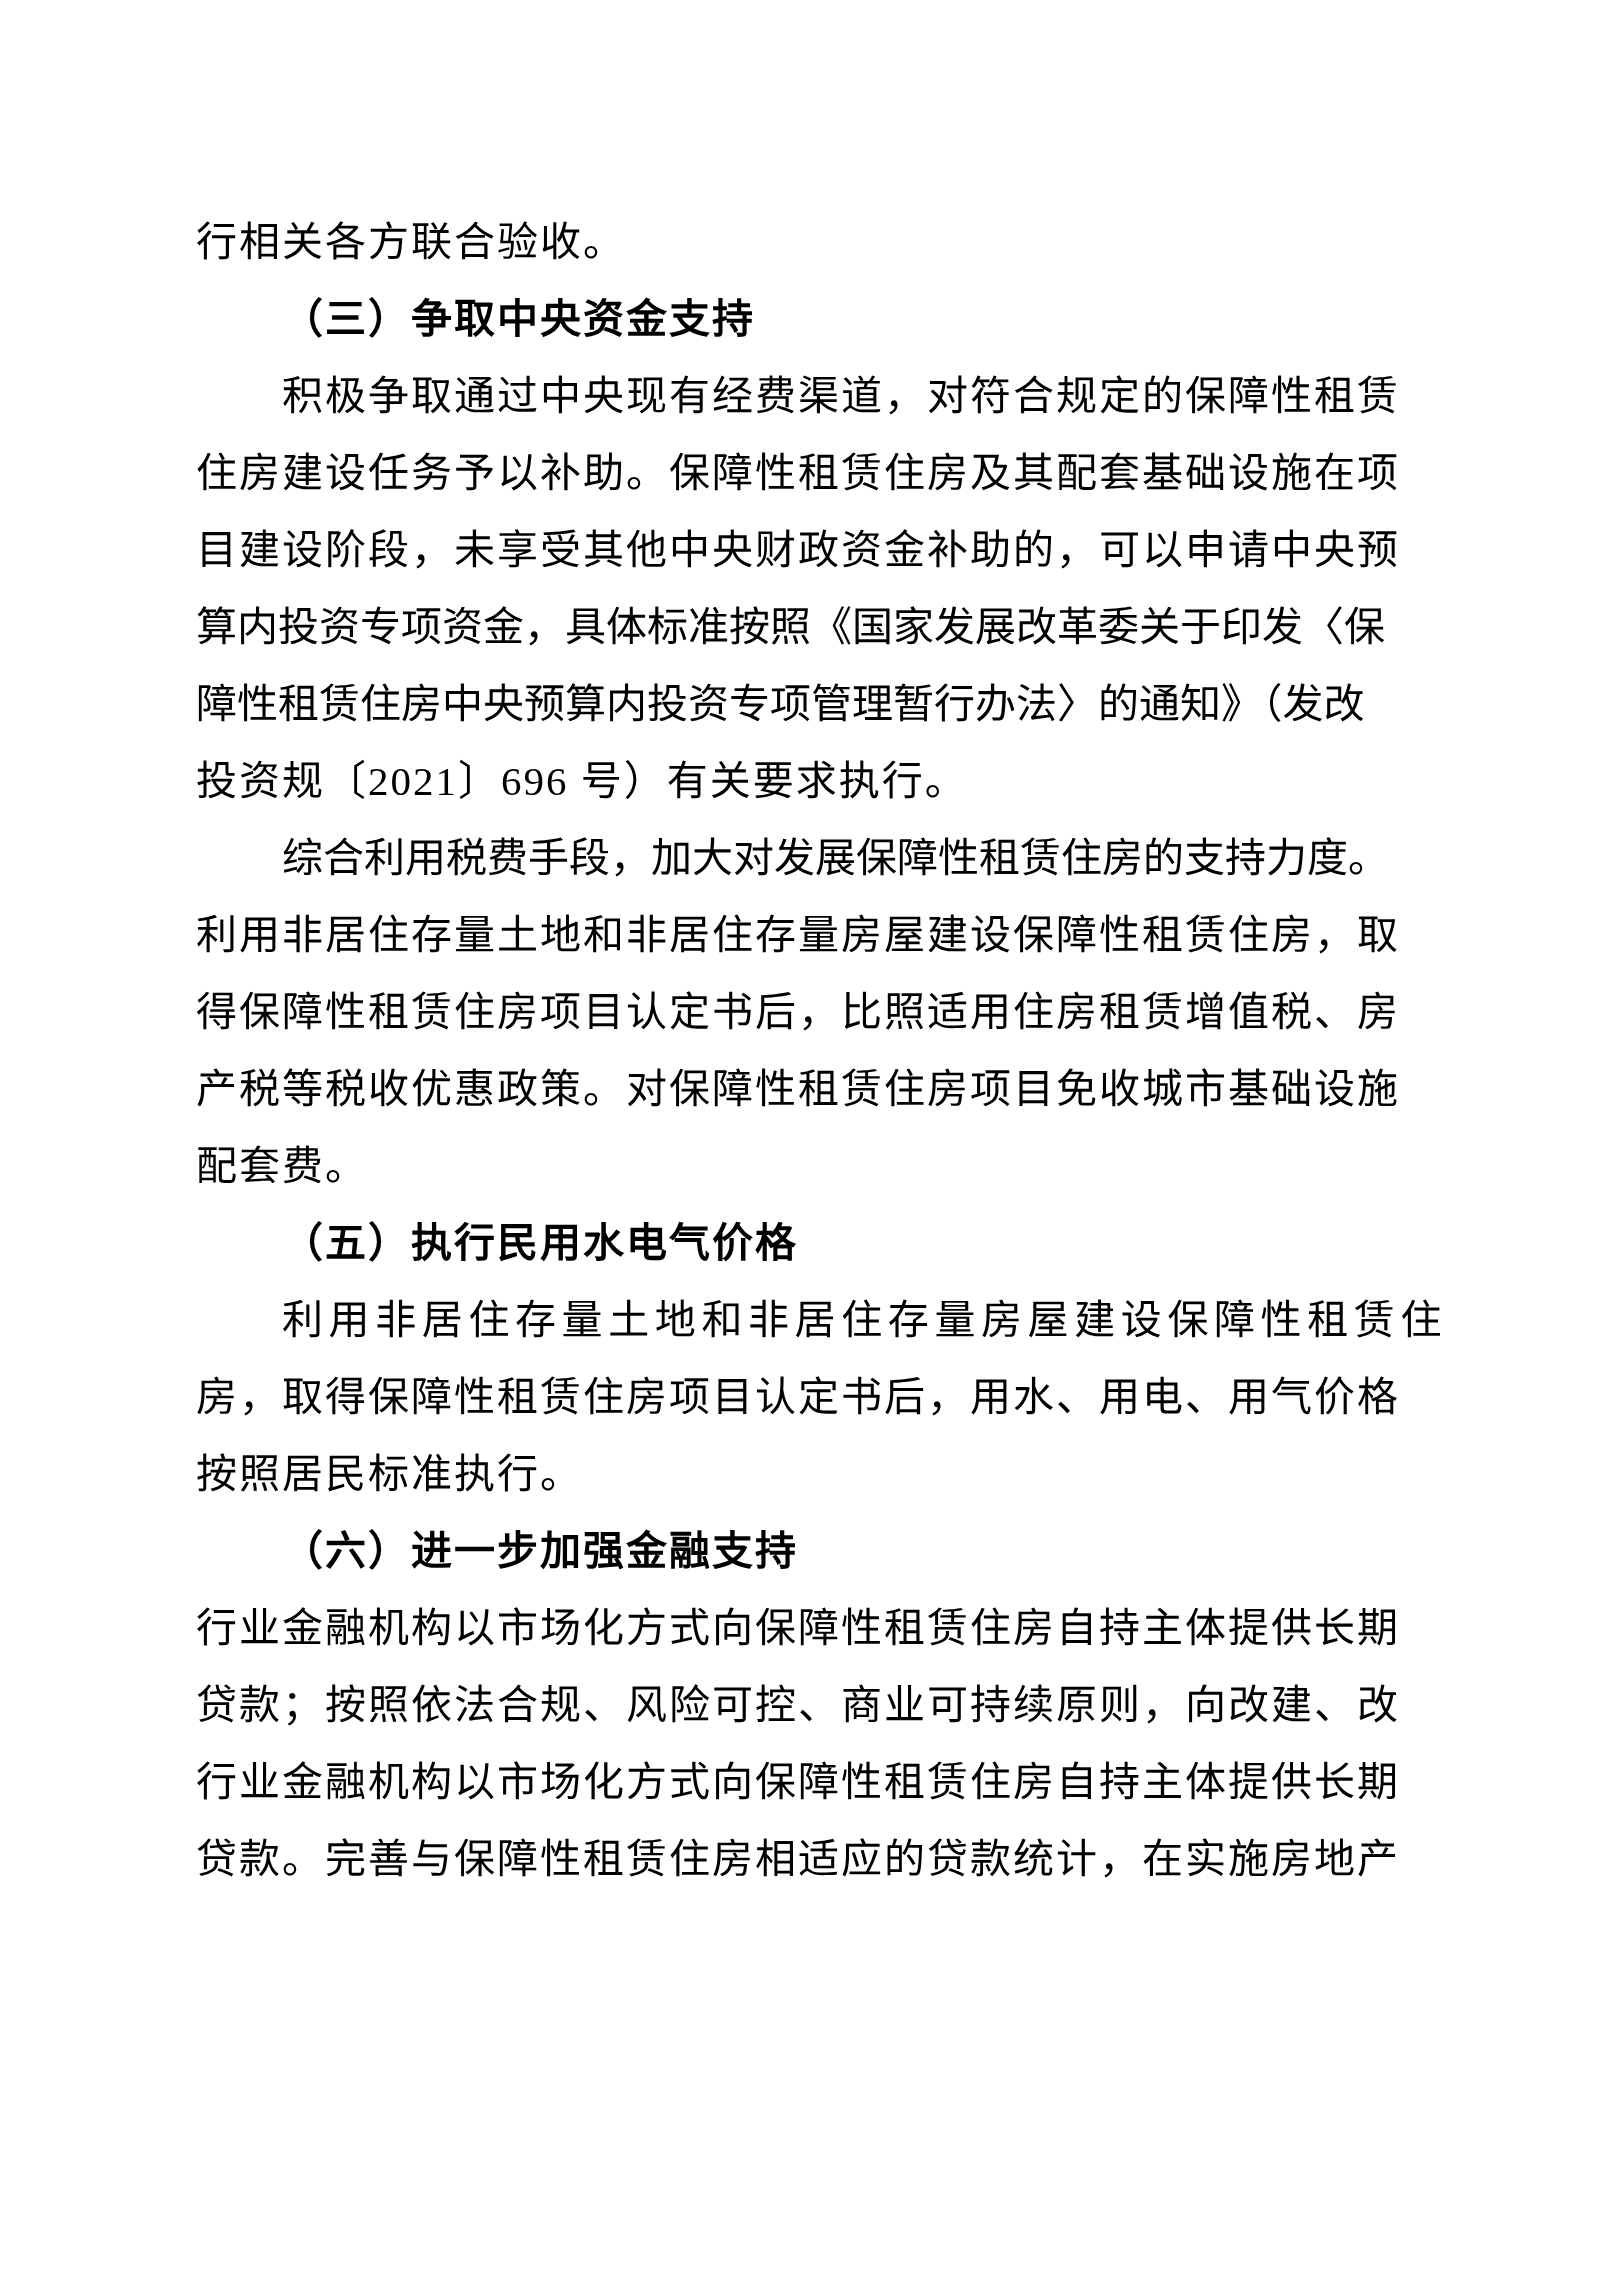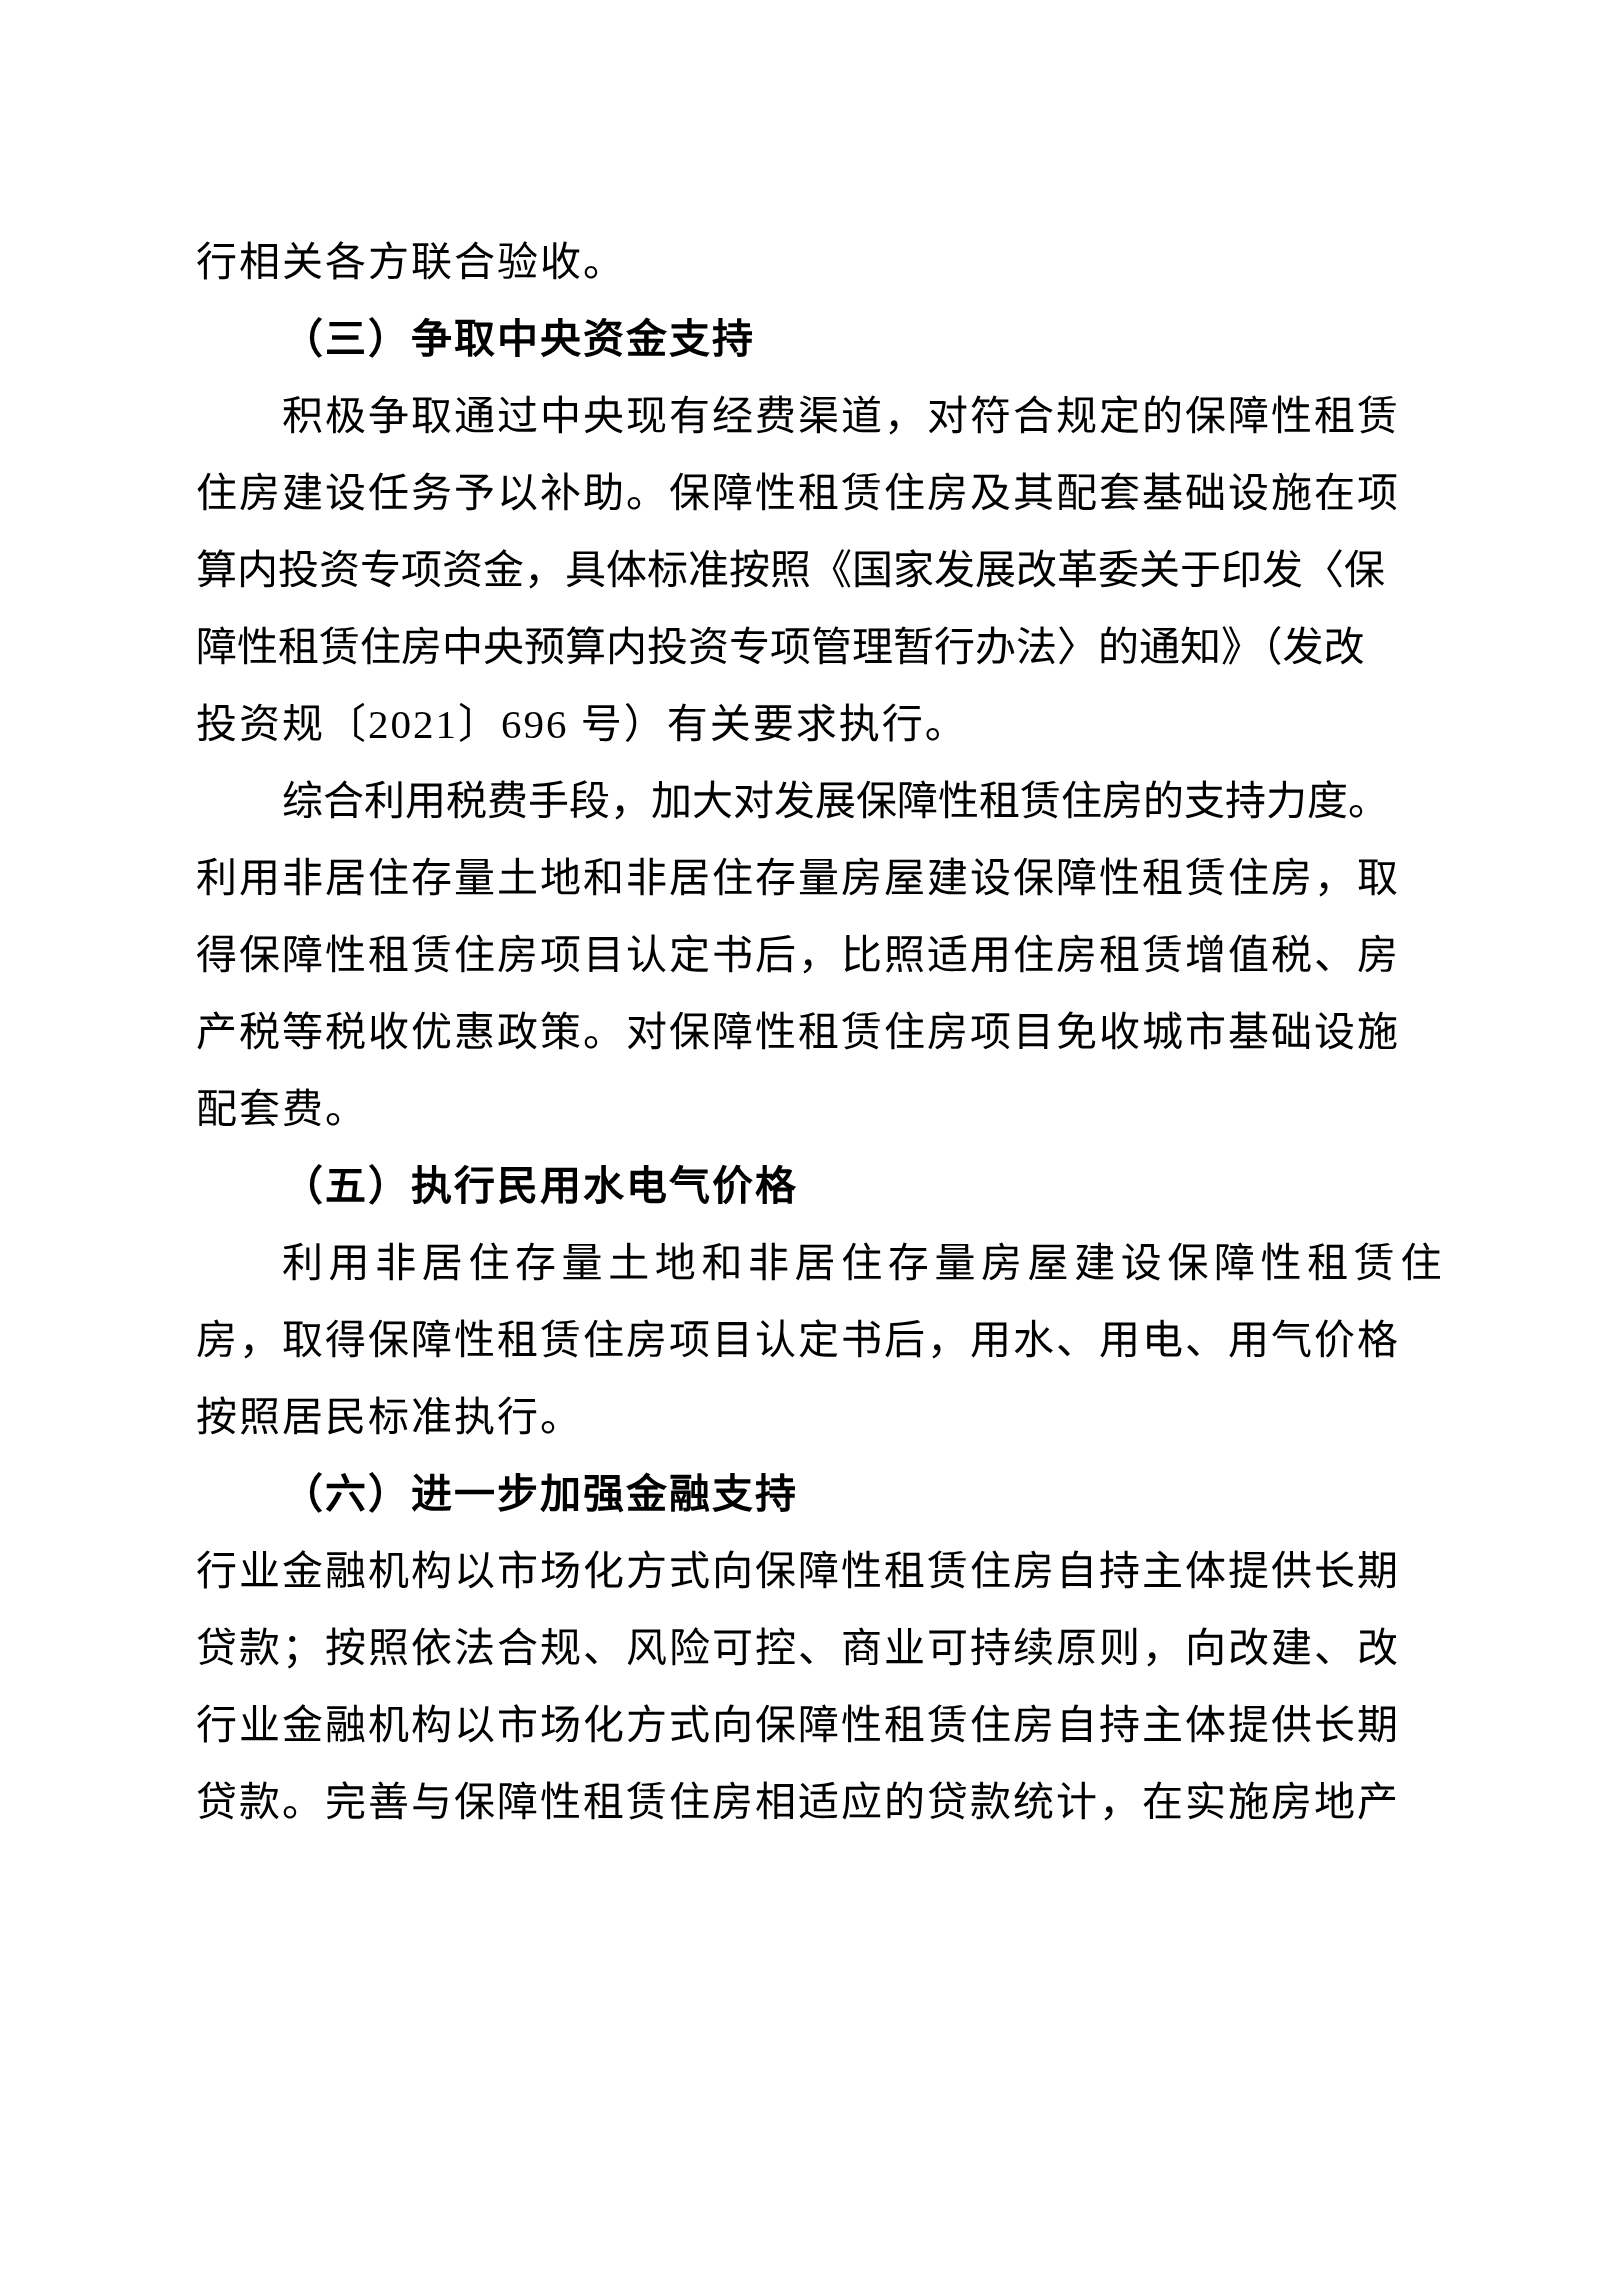--- a/index.html
+++ b/index.html
@@ -8,21 +8,20 @@
     background: #ffffff;
   }
   .page {
     position: relative;
     width: 1623px;
     height: 1890px;
     background: #ffffff;
     color: #000000;
     font-family: "Liberation Serif", "DejaVu Serif", serif;
     overflow: hidden;
-    margin-top: 20px;
   }
   .text-block {
     position: absolute;
     left: 196px;
     top: 204px;
     width: 1209px;
   }
   .line {
     height: 77px;
     line-height: 77px;
@@ -57,20 +56,21 @@
 </style>
 </head>
 <body>
 
 <div class="page">
   <div class="text-block">
     <div class="line">行相关各方联合验收。</div>
     <div class="line heading indent">（三）争取中央资金支持</div>
     <div class="line indent">积极争取通过中央现有经费渠道，对符合规定的保障性租赁</div>
     <div class="line">住房建设任务予以补助。保障性租赁住房及其配套基础设施在项</div>
+    <div class="line">目建设阶段，未享受其他中央财政资金补助的，可以申请中央预</div>
     <div class="line tight">算内投资专项资金，具体标准按照《国家发展改革委关于印发〈保</div>
     <div class="line tight">障性租赁住房中央预算内投资专项管理暂行办法〉的通知》（发改</div>
     <div class="line">投资规〔2021〕696 号）有关要求执行。</div>
     <div class="line indent tight">综合利用税费手段，加大对发展保障性租赁住房的支持力度。</div>
     <div class="line">利用非居住存量土地和非居住存量房屋建设保障性租赁住房，取</div>
     <div class="line">得保障性租赁住房项目认定书后，比照适用住房租赁增值税、房</div>
     <div class="line">产税等税收优惠政策。对保障性租赁住房项目免收城市基础设施</div>
     <div class="line">配套费。</div>
     <div class="line heading indent">（五）执行民用水电气价格</div>
     <div class="line indent stretch">利用非居住存量土地和非居住存量房屋建设保障性租赁住</div>

